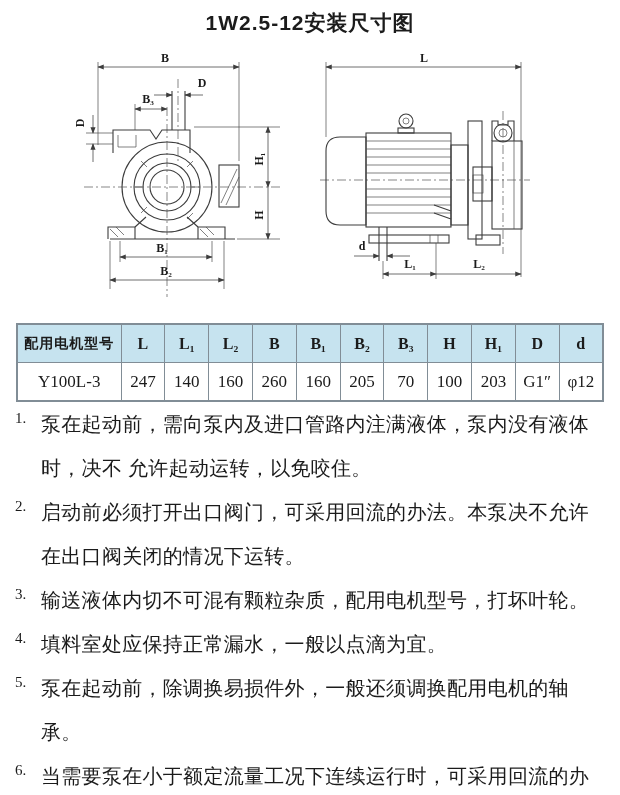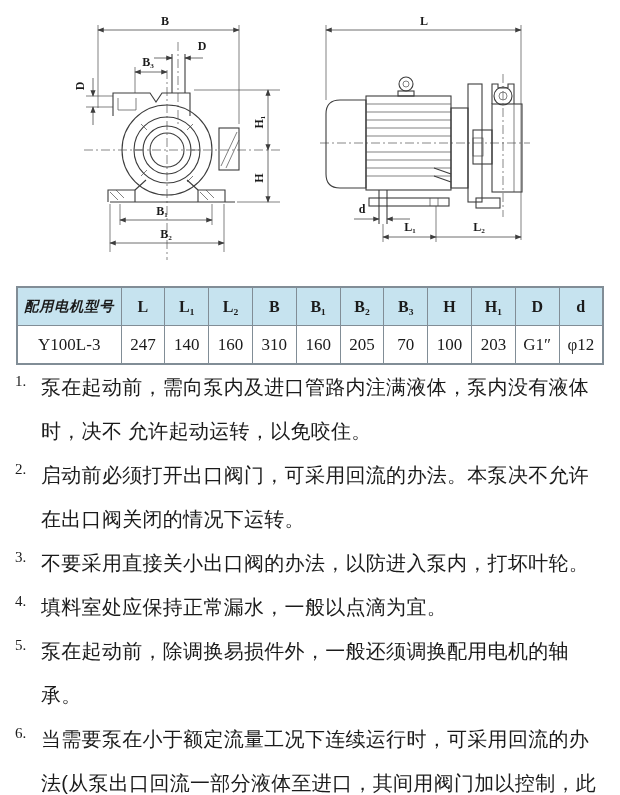--- a/index.html
+++ b/index.html
@@ -34,40 +34,41 @@
     width:588px; margin:16px auto 0 auto;
     border:2px solid #818d96;
   }
   .dim-table th, .dim-table td {
     border:1px solid #818d96; text-align:center; padding:0;
     height:37px; font-family:"Liberation Serif", serif; font-size:17px;
     overflow:hidden; white-space:nowrap;
   }
   .dim-table thead th { background:#c6e3ef; font-weight:bold; font-size:16px; }
   .dim-table thead th.cn {
-    font-family:"Liberation Sans", sans-serif; font-size:14px; letter-spacing:1px;font-style:italic;
+    font-family:"Liberation Sans", sans-serif; font-size:14px; letter-spacing:1px;
   }
 
   .notes-heading {
     margin:24px 0 8px 0; text-align:center;
     font-size:19px; font-weight:bold; letter-spacing:2px;
   }
   .notes { width:590px; margin:0 auto; }
   .note-item { display:flex; align-items:flex-start; }
   .note-num {
     flex:0 0 26px; width:26px;
     font-family:"Liberation Serif", serif; font-size:15px; line-height:32px;
   }
   .note-text { flex:1; font-size:20px; line-height:44px; letter-spacing:0.3px; }
 </style>
 </head>
 <body>
 
 <div class="page">
 
+  <h1 class="title">1W2.5-12安装尺寸图</h1>
 
   <div class="drawings">
 
     <svg id="front-view" class="drawing" width="272" height="258" viewBox="0 0 272 258">
       <defs>
         <marker id="fa" viewBox="0 0 10 10" refX="9" refY="5" markerWidth="8" markerHeight="8" orient="auto-start-reverse">
             <path class="arrow" d="M0,1 L10,5 L0,9 z"></path>
           </marker>
       </defs>
 
@@ -257,21 +258,21 @@
         <th>D</th>
         <th>d</th>
       </tr>
     </thead>
     <tbody>
       <tr>
         <td>Y100L-3</td>
         <td>247</td>
         <td>140</td>
         <td>160</td>
-        <td>310</td>
+        <td>260</td>
         <td>160</td>
         <td>205</td>
         <td>70</td>
         <td>100</td>
         <td>203</td>
         <td>G1″</td>
         <td>φ12</td>
       </tr>
     </tbody>
   </table>
@@ -281,21 +282,21 @@
     <div class="note-item">
       <span class="note-num">1.</span>
       <span class="note-text">泵在起动前，需向泵内及进口管路内注满液体，泵内没有液体时，决不 允许起动运转，以免咬住。</span>
     </div>
     <div class="note-item">
       <span class="note-num">2.</span>
       <span class="note-text">启动前必须打开出口阀门，可采用回流的办法。本泵决不允许在出口阀关闭的情况下运转。</span>
     </div>
     <div class="note-item">
       <span class="note-num">3.</span>
-      <span class="note-text">不要采用直接关小出口阀的办法，以防进入泵内，打坏叶轮。</span>
+      <span class="note-text">输送液体内切不可混有颗粒杂质，配用电机型号，打坏叶轮。</span>
     </div>
     <div class="note-item">
       <span class="note-num">4.</span>
       <span class="note-text">填料室处应保持正常漏水，一般以点滴为宜。</span>
     </div>
     <div class="note-item">
       <span class="note-num">5.</span>
       <span class="note-text">泵在起动前，除调换易损件外，一般还须调换配用电机的轴承。</span>
     </div>
     <div class="note-item">

